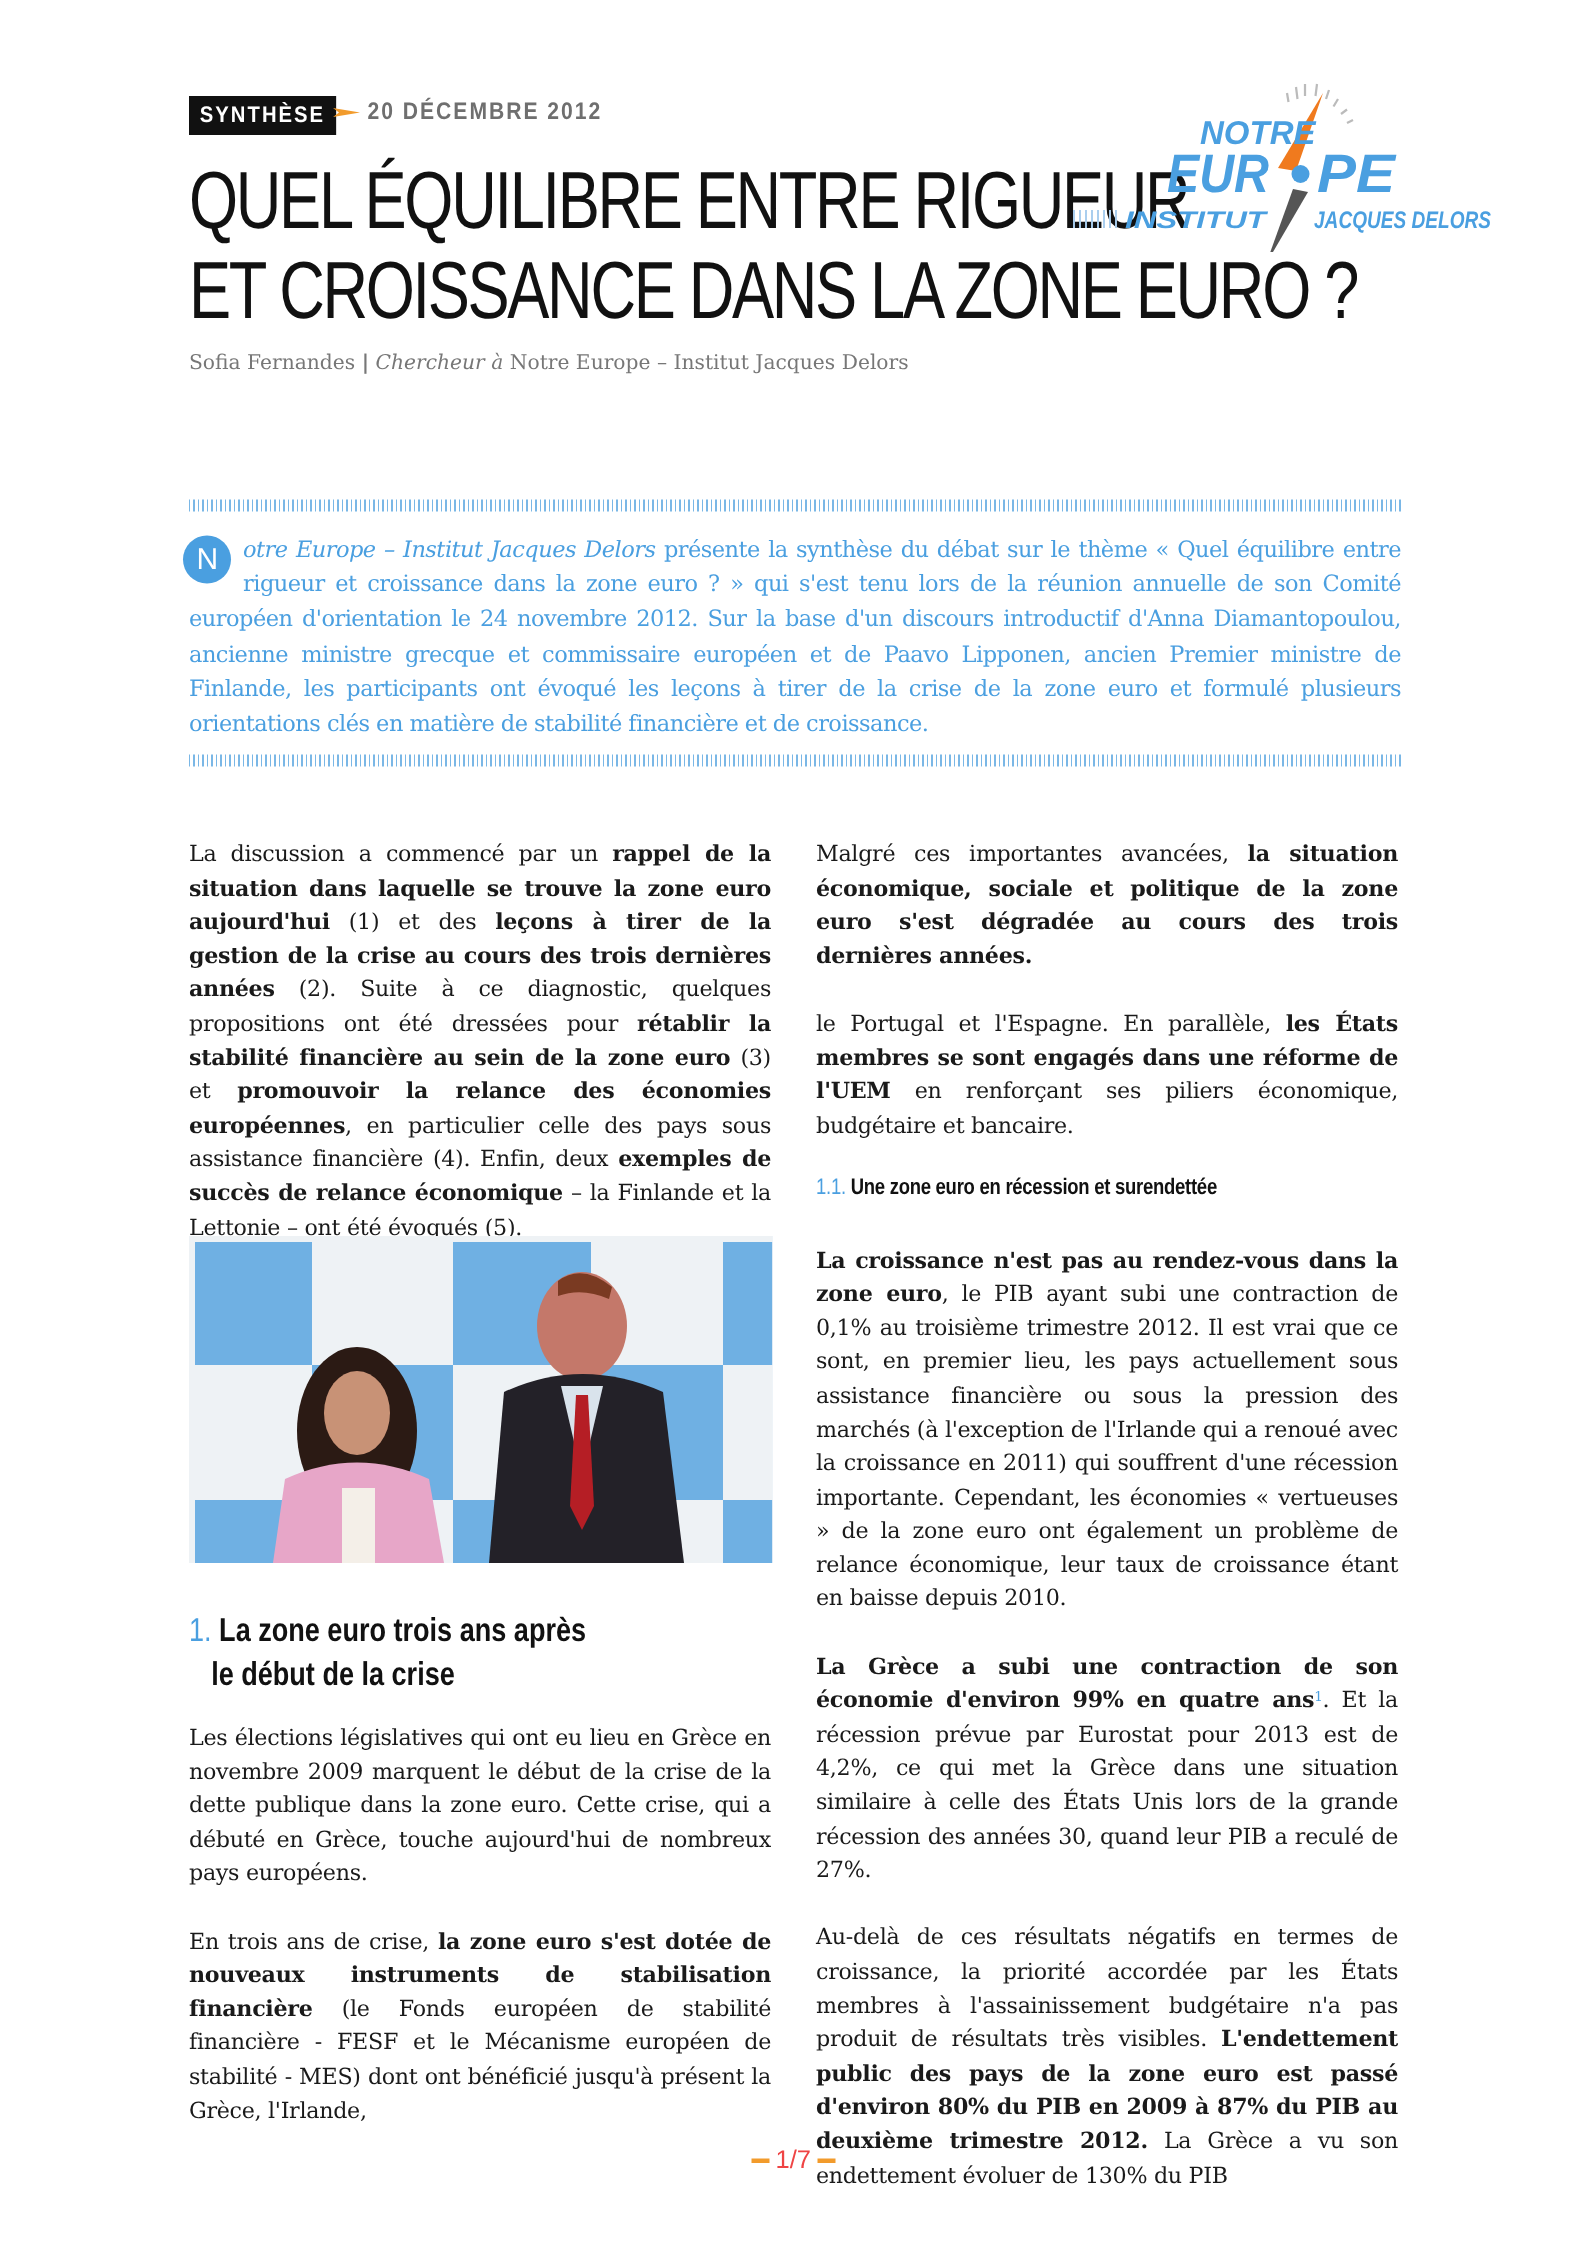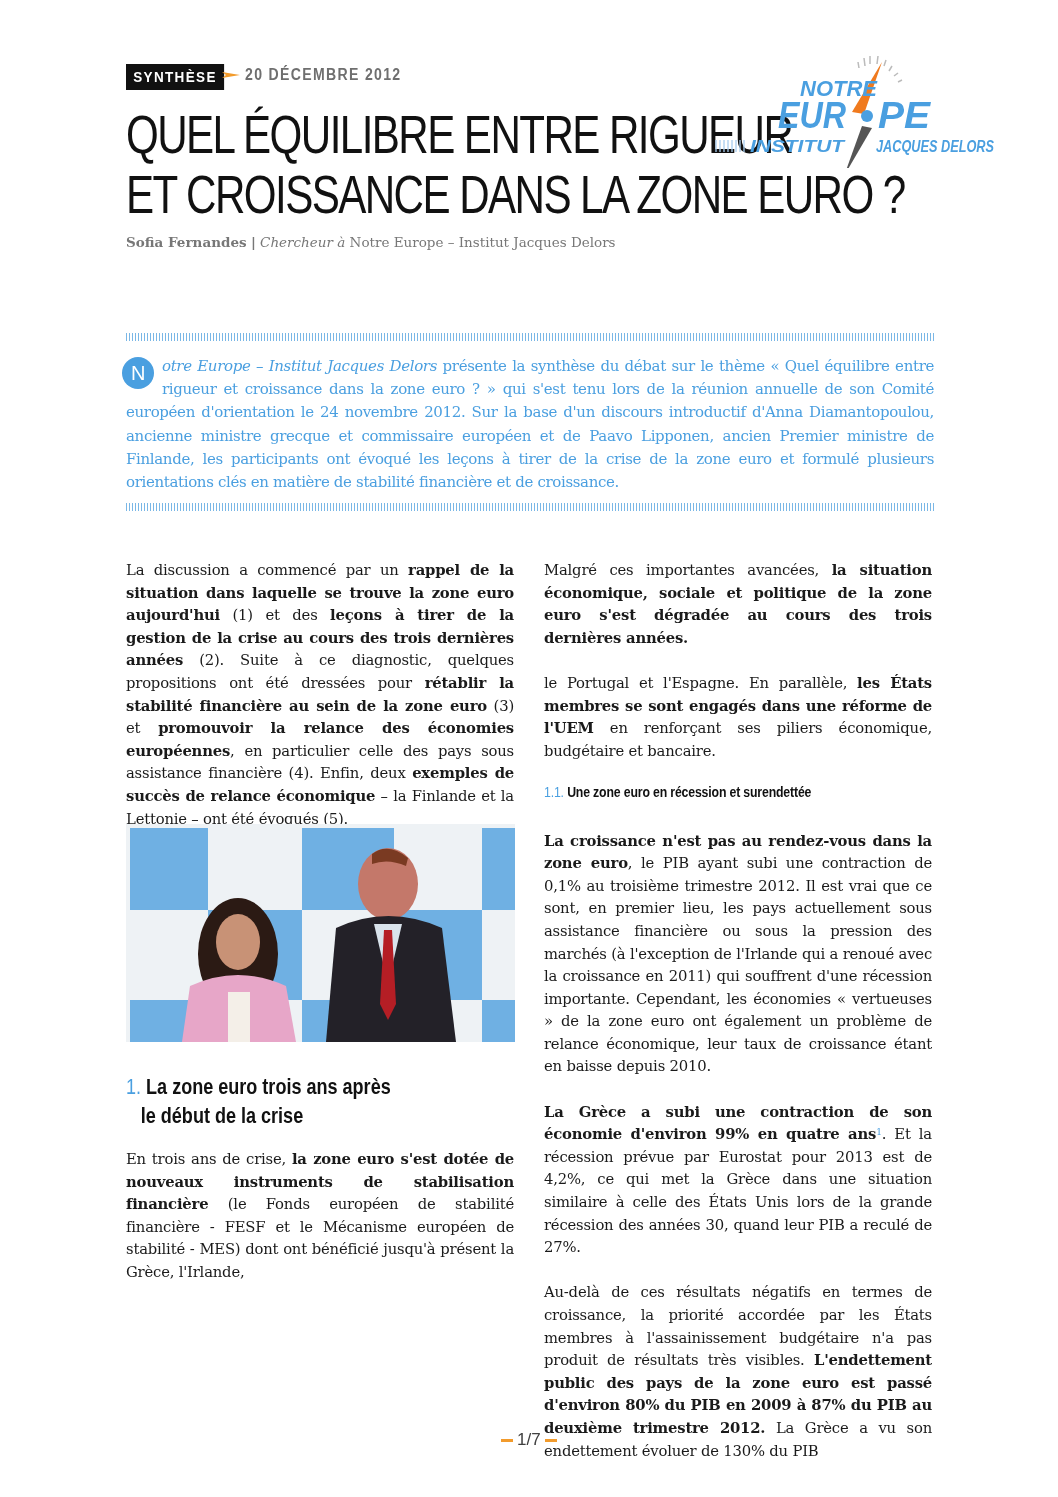--- a/index.html
+++ b/index.html
@@ -14,21 +14,21 @@
          letter-spacing:1.5px; padding:4px 8px 0 8px; transform:scaleX(0.9); transform-origin:left; }
   .date-arrow { left:222px; top:72px; width:18px; height:6px; }
   .date { left:245px; top:66px; font-family:"Liberation Sans", sans-serif; font-weight:bold;
           font-size:16px; color:#6f6f6f; letter-spacing:1.5px; transform:scaleX(0.88); transform-origin:left; }
 
   .title { left:126px; top:104px; width:700px; font-family:"Liberation Sans", sans-serif;
            font-size:54px; line-height:60px; color:#111; letter-spacing:-2px;
            transform:scaleX(0.78); transform-origin:left; white-space:nowrap; }
 
   .author { left:126px; top:234px; font-size:13.5px; color:#777; white-space:nowrap; }
-  .author .name { font-weight:bold;margin-top:16px; }
+  .author .name { font-weight:normal;margin-top:16px; }
   .author .sep { font-weight:bold; color:#777; }
   .author i { font-style:italic; }
 
   
   .logo { left:712px; top:48px; width:300px; height:120px;font-style:italic; }
 
   
   .hatch { left:126px; width:808px; height:8px;
            background: repeating-linear-gradient(90deg, #7ab7e6 0 1px, transparent 1px 3px); }
   .intro { left:126px; top:355px; width:808px; font-size:15px; line-height:23.2px;
@@ -51,21 +51,21 @@
   .h1 { font-family:"Liberation Sans", sans-serif; font-weight:bold; font-size:22px;
         line-height:29px; color:#111; transform:scaleX(0.82); transform-origin:left; white-space:nowrap; }
   .h1 .num { color:#4a9fe0; font-weight:normal; }
   .h2 { font-family:"Liberation Sans", sans-serif; font-weight:bold; font-size:15px;
         color:#111; transform:scaleX(0.82); transform-origin:left; white-space:nowrap; }
   .h2 .num { color:#4a9fe0; font-weight:normal; }
 
   sup { font-size:9px; color:#4a9fe0; vertical-align:top; position:relative; top:-2px; }
 
   .footer { left:497px; top:1430px; width:64px; 
-            font-family:"Liberation Sans", sans-serif; font-size:17px; color:#404040; }
+            font-family:"Liberation Sans", sans-serif; font-size:17px; color:#ef4444; }
   .footer .dash { display:inline-block; width:12px; height:3px; background:#f29b2c;
                   vertical-align:middle; margin:0 4px; }
 </style>
 </head>
 <body>
 
 <div class="abs tag">SYNTHÈSE</div>
 <svg class="abs date-arrow" viewBox="0 0 18 6">
   <polygon points="0,0 18,3 0,6 4,3" fill="#f29b2c"></polygon>
 </svg>
@@ -158,20 +158,21 @@
     <path d="M258 106 L266 106 L270 180 L262 196 L254 180 Z" fill="#b51e25"></path>
   </svg>
 </div>
 
 <div class="abs h1" style="left:126px; top:1072px;">
   <div><span class="num">1.</span> <span>La zone euro trois ans après</span></div>
   <div style="padding-left:18px;">le début de la crise</div>
 </div>
 
 <div class="abs col" style="left:126px; top:1148px; width:388px;">
+  <p>Les élections législatives qui ont eu lieu en Grèce en novembre 2009 marquent le début de la crise de la dette publique dans la zone euro. Cette crise, qui a débuté en Grèce, touche aujourd'hui de nombreux pays européens.</p>
   <p>
     <span>En trois ans de crise, </span><b>la zone euro s'est dotée de nouveaux instruments de stabilisation financière</b><span> (le Fonds européen de stabilité financière - FESF et le Mécanisme européen de stabilité - MES) dont ont bénéficié jusqu'à présent la Grèce, l'Irlande,</span>
   </p>
 </div>
 
 <div class="abs col colR">
   <p>
     <span>Malgré ces importantes avancées, </span><b>la situation économique, sociale et politique de la zone euro s'est dégradée au cours des trois dernières années.</b>
   </p>
   <p>

